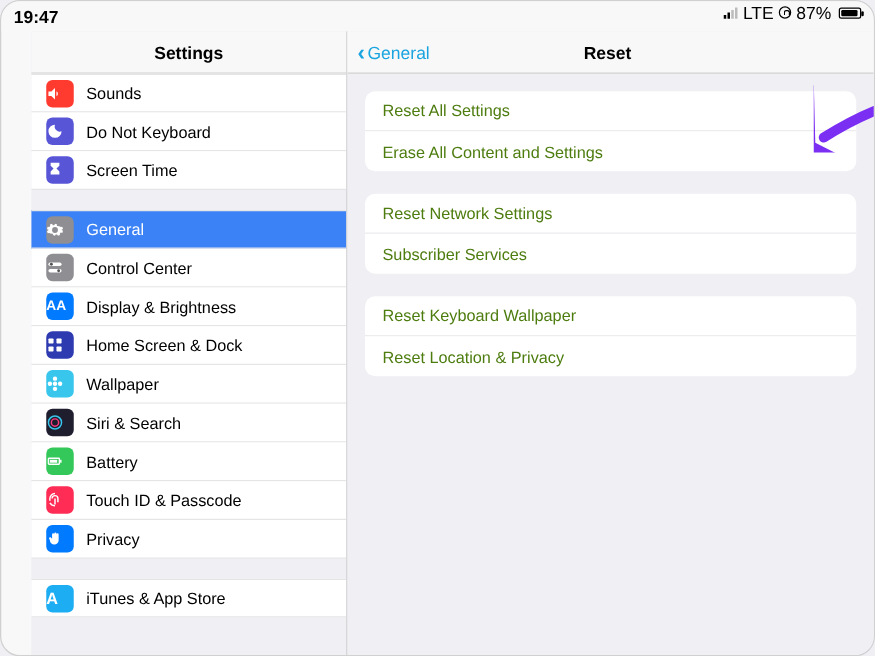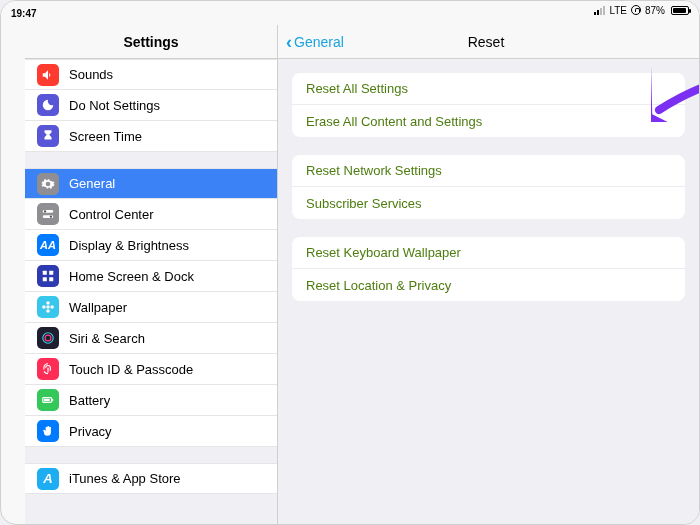--- a/index.html
+++ b/index.html
@@ -13,21 +13,21 @@
     background: #f8f8f8;
     position: relative;
     overflow: hidden;
   }
 
   
   .statusbar {
     height: 18px;
     display: flex; align-items: center;
     padding: 12px 10px;
-    font-size: 10px;
+    font-size: 14px;
     background: #f8f8f8;
     position: relative;
   }
   .sb-time { font-weight: 600; }
   .sb-right { position: absolute; right: 10px; top: 0; height: 18px; display: flex; align-items: center; gap: 4px; }
   .sb-signal { display: inline-flex; gap: 1px; align-items: flex-end; }
   .sb-signal i { width: 2px; background: #000; display: block; }
   .sb-signal i:nth-child(1){height:3px}
   .sb-signal i:nth-child(2){height:5px}
   .sb-signal i:nth-child(3){height:7px;background:#bbb}
@@ -63,41 +63,41 @@
     display: flex; align-items: center; gap: 10px;
     height: 31px; padding: 0 12px;
     background: #fff; border-bottom: 1px solid #e5e5e7;
     font-size: 13px; cursor: pointer;
   }
   .group .row:first-child { border-top: 1px solid #e5e5e7; }
   .row.selected { background: #3b82f6; color: #fff; }
   .row.selected .ico { filter: none; }
   .ico {
     width: 22px; height: 22px; border-radius: 5px;
-    display: flex; align-items: center; justify-content: center;
-    color: #fff; flex: 0 0 22px; font-size: 13px; font-style: italic;
+    display: flex; align-items: center; justify-content: flex-start;
+    color: #fff; flex: 0 0 22px; font-size: 13px;
   }
 
   
   .detail { flex: 1; background: #efeff4; position: relative; }
   .detail-header {
     height: 34px;
     background: #f8f8f8; border-bottom: 1px solid #cfcfcf;
     position: relative;
     display: flex; align-items: center;
   }
   .back-btn {
     color: #1ba4df; font-size: 14px;
     display: flex; align-items: center; gap: 2px;
     padding: 0 8px; cursor: pointer;
   }
   .chev { font-size: 18px; line-height: 1; font-weight:600; }
   .detail-title {
     position: absolute; left: 0; right: 5px; text-align: center;
-    font-weight: 400; font-size: 14px; pointer-events:none;
+    font-weight: 700; font-size: 14px; pointer-events:none;
   }
   .detail-body { padding: 14px 14px 0 14px; }
   .card {
     background: #fff; border-radius: 8px; overflow: hidden;
     margin-bottom: 18px;
   }
   .card .drow {
     height: 32px; display: flex; align-items: center;
     padding: 0 14px; font-size: 13px;
     color: #4d7c0f; border-bottom: 1px solid #ececef; cursor: pointer;
@@ -146,21 +146,21 @@
                 </svg>
               </span>
               <span>Sounds</span>
             </div>
             <div class="row">
               <span class="ico" style="background: rgb(88, 86, 214);">
                 <svg width="14" height="14" viewBox="0 0 24 24" fill="currentColor">
                   <path d="M12 3a9 9 0 1 0 9 9 7 7 0 0 1-9-9z"></path>
                 </svg>
               </span>
-              <span>Do Not Settings</span>
+              <span>Do Not Keyboard</span>
             </div>
             <div class="row">
               <span class="ico" style="background: rgb(88, 86, 214);">
                 <svg width="14" height="14" viewBox="0 0 24 24" fill="currentColor">
                   <path d="M6 2h12v4l-4 4 4 4v4H6v-4l4-4-4-4V2z"></path>
                 </svg>
               </span>
               <span>Screen Time</span>
             </div>
           </div>
@@ -216,36 +216,36 @@
             <div class="row">
               <span class="ico" style="background: rgb(30, 30, 46);">
                 <svg width="14" height="14" viewBox="0 0 24 24" fill="currentColor">
                   <circle cx="12" cy="12" r="9" fill="none" stroke="#39c6ed" stroke-width="2"></circle>
                   <circle cx="12" cy="12" r="5" fill="none" stroke="#ff3b7f" stroke-width="2"></circle>
                 </svg>
               </span>
               <span>Siri &amp; Search</span>
             </div>
             <div class="row">
-              <span class="ico" style="background: rgb(255, 45, 85);">
-                <svg width="14" height="14" viewBox="0 0 24 24" fill="currentColor">
-                  <path d="M12 3a7 7 0 0 0-7 7v3m3-3a4 4 0 0 1 8 0v5m-4-5v8m-7-2c2 3 5 4 7 4" fill="none" stroke="currentColor" stroke-width="2"></path>
-                </svg>
-              </span>
-              <span>Touch ID &amp; Passcode</span>
-            </div>
-            <div class="row">
               <span class="ico" style="background: rgb(52, 199, 89);">
                 <svg width="14" height="14" viewBox="0 0 24 24" fill="currentColor">
                   <rect x="3" y="8" width="15" height="8" rx="1" fill="none" stroke="currentColor" stroke-width="2"></rect>
                   <rect x="19" y="10" width="2" height="4"></rect>
                   <rect x="5" y="10" width="10" height="4"></rect>
                 </svg>
               </span>
               <span>Battery</span>
+            </div>
+            <div class="row">
+              <span class="ico" style="background: rgb(255, 45, 85);">
+                <svg width="14" height="14" viewBox="0 0 24 24" fill="currentColor">
+                  <path d="M12 3a7 7 0 0 0-7 7v3m3-3a4 4 0 0 1 8 0v5m-4-5v8m-7-2c2 3 5 4 7 4" fill="none" stroke="currentColor" stroke-width="2"></path>
+                </svg>
+              </span>
+              <span>Touch ID &amp; Passcode</span>
             </div>
             <div class="row">
               <span class="ico" style="background: rgb(0, 122, 255);">
                 <svg width="14" height="14" viewBox="0 0 24 24" fill="currentColor">
                   <path d="M8 12V6a1.5 1.5 0 0 1 3 0v5V5a1.5 1.5 0 0 1 3 0v6V6a1.5 1.5 0 0 1 3 0v8a6 6 0 0 1-12 0l-1-2a1.5 1.5 0 0 1 2-2l2 2z" fill="currentColor"></path>
                 </svg>
               </span>
               <span>Privacy</span>
             </div>
           </div>

